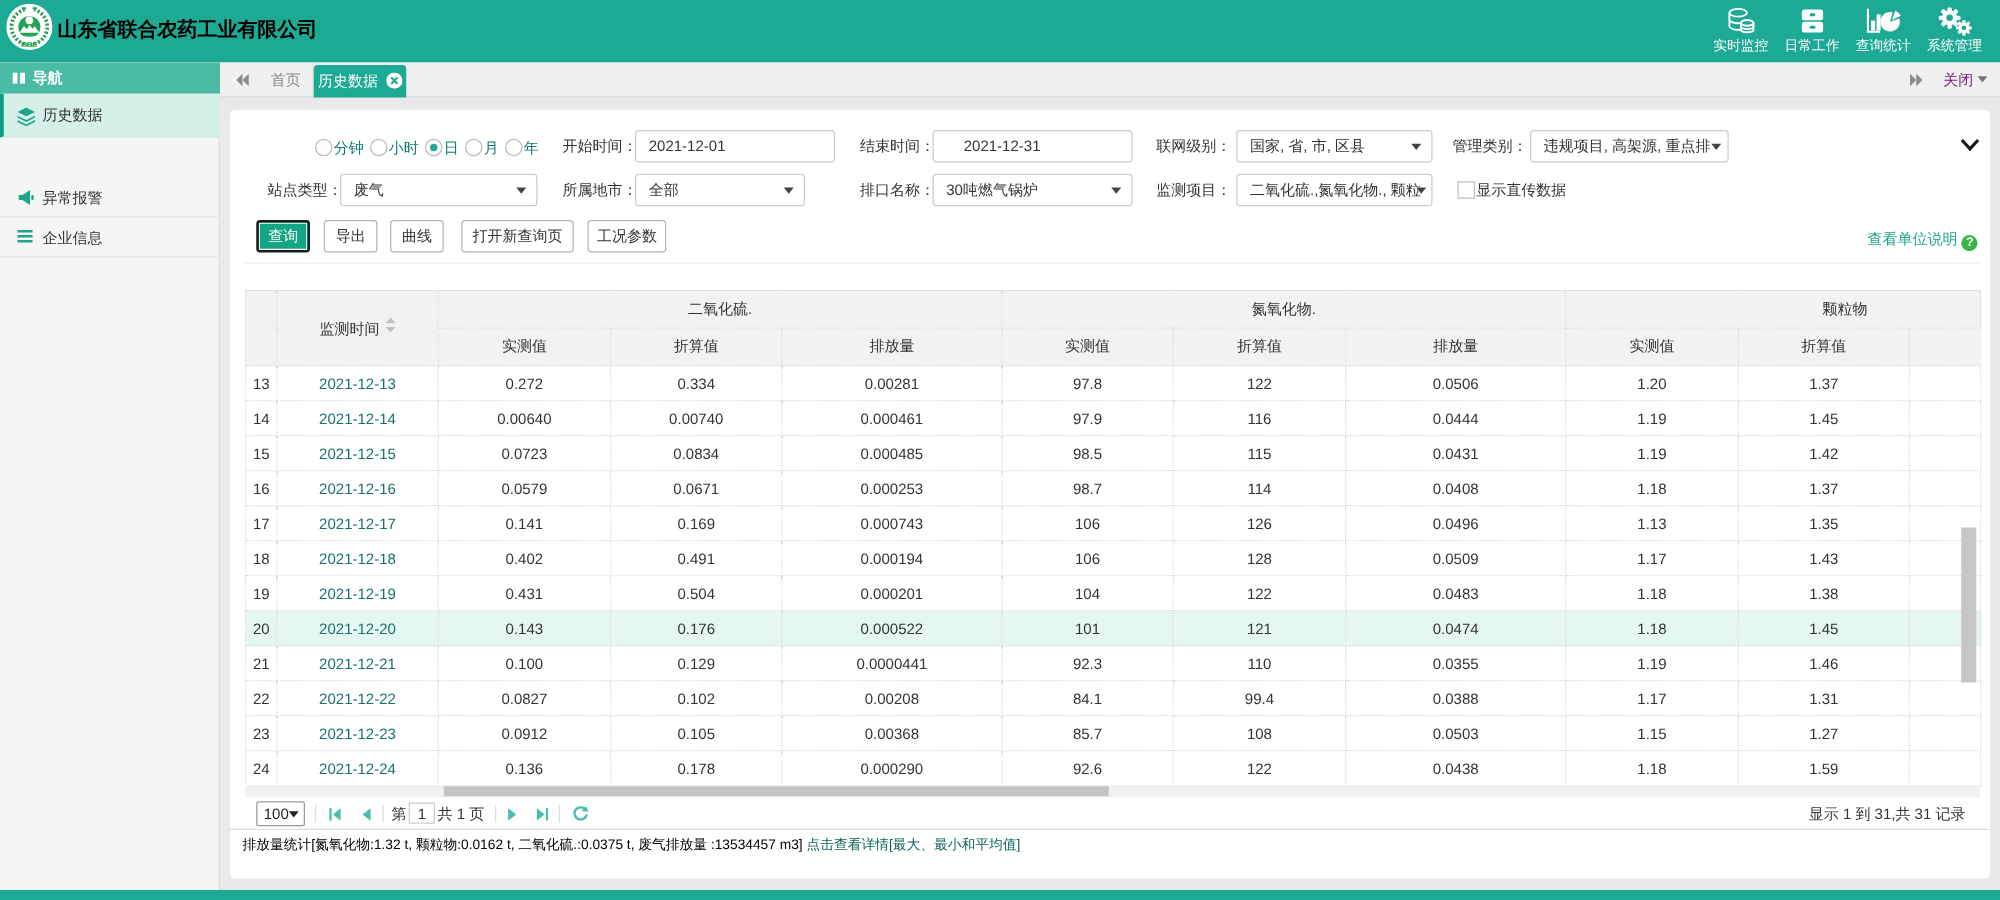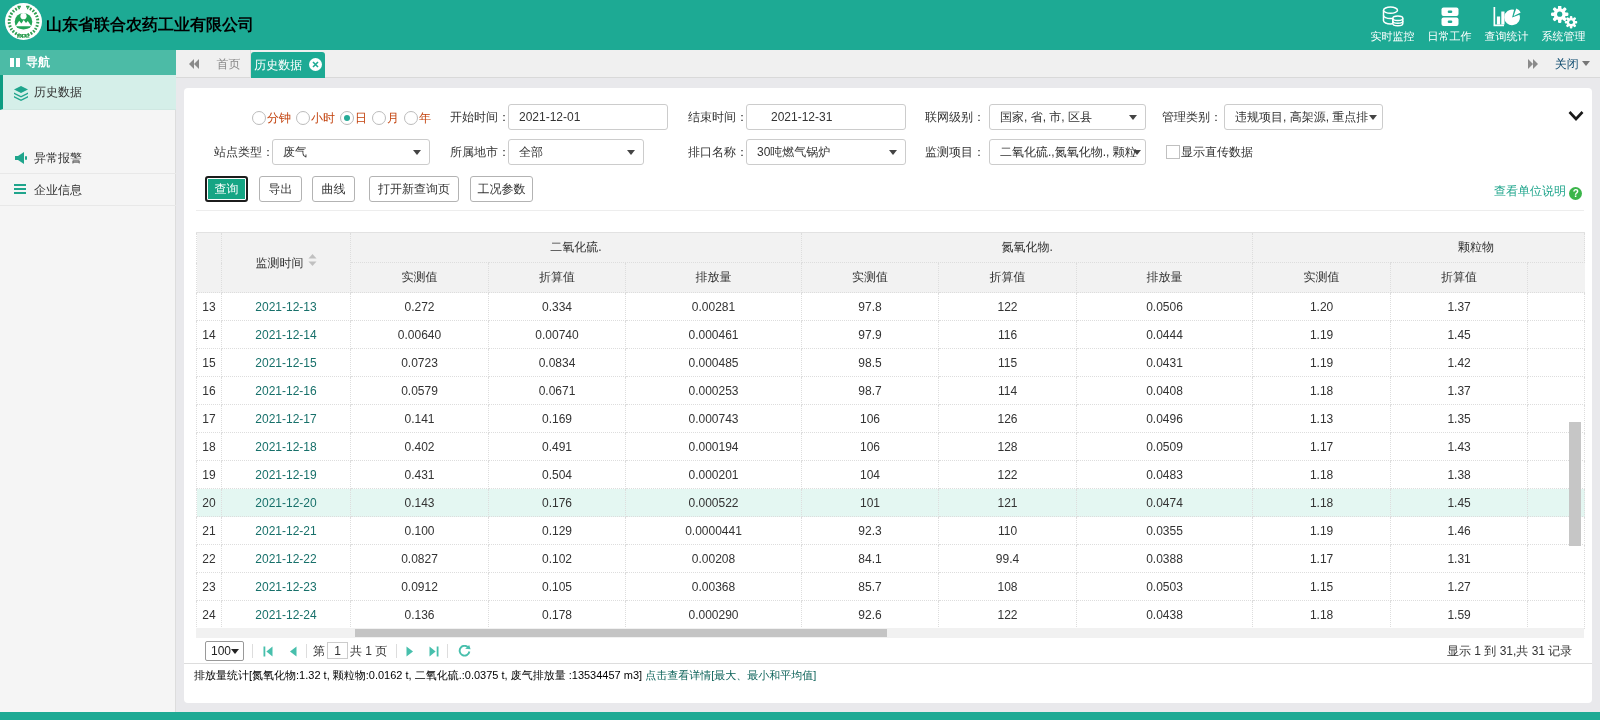--- a/index.html
+++ b/index.html
@@ -14,41 +14,41 @@
 .topnav { position:absolute; right:8px; top:0; height:50px; display:flex; }
 .topnav .ni { width:57px; height:50px; color:#fff; text-align:center; position:relative; }
 .topnav .ni svg { position:absolute; top:6px; left:50%; transform:translateX(-50%); }
 .topnav .ni span { position:absolute; top:29px; left:0; width:100%; font-size:11px; }
 
 
 .tabbar { position:absolute; left:176px; top:50px; width:1424px; height:28px; background:#f0f0f0; border-bottom:1px solid #d9d9d9; }
 .tb-arrow { position:absolute; top:7px; color:#8a8a8a; }
 .tab-home { position:absolute; left:31px; top:0; width:44px; height:28px; line-height:28px; text-align:center; color:#8a8a8a; font-size:12px; border-right:1px solid #ddd; }
 .tab-act { position:absolute; left:75px; top:2px; width:74px; height:26px; background:#1daa94; border-radius:3px 3px 0 0; color:#fff; font-size:12px; line-height:26px; text-align:center; }
-.tb-right { position:absolute; right:10px; top:0; height:20px; line-height:28px; color:#0c4a6e; font-size:12px; }
+.tb-right { position:absolute; right:10px; top:0; height:20px; line-height:28px; color:#701a75; font-size:12px; }
 
 
 .sidebar { position:absolute; left:0; top:50px; width:176px; height:662px; background:#f5f5f5; border-right:1px solid #ddd; }
 .navhead { position:absolute; left:0; top:0; width:176px; height:25px; background:#4cbba6; color:#fff; font-size:12px; font-weight:bold; line-height:25px; padding-left:10px; }
 .mitem { position:absolute; left:0; width:176px; height:32px; line-height:32px; font-size:12px; color:#333; border-bottom:1px solid #e8e8e8; padding-left:34px; }
 .mitem svg { position:absolute; left:13px; top:8px; }
 .msel { top:25px; height:35px; line-height:35px; background:#d5efe9; border-left:3px solid #0c9c82; padding-left:31px; border-bottom:1px solid #cfe8e2;}
 .msel svg { left:10px; top:10px; }
 
 
 .panel { position:absolute; left:184px; top:88px; width:1408px; height:615px; background:#fff; border-radius:4px; }
 
 
 .flabel { position:absolute; font-size:12px; color:#333; height:26px; line-height:26px; }
 .fbox { position:absolute; height:26px; border:1px solid #ccc; border-radius:3px; background:#fff; font-size:12px; color:#333; line-height:24px; padding-left:10px; }
 .fbox .arr { position:absolute; right:8px; top:10px; width:0; height:0; border-left:4px solid transparent; border-right:4px solid transparent; border-top:5px solid #444; }
 .radio { position:absolute; width:14px; height:14px; border:1px solid #bcbcbc; border-radius:50%; background:#fff; }
 .radio.on { border-color:#bbb; }
 .radio.on:after { content:""; position:absolute; left:3px; top:3px; width:6px; height:6px; border-radius:50%; background:#26ab97; }
-.rlabel { position:absolute; font-size:12px; color:#c2410c; height:14px; line-height:14px; }
+.rlabel { position:absolute; font-size:12px; color:#0f766e; height:14px; line-height:14px; }
 .btn { position:absolute; height:26px; background:#fff; border:1px solid #b3b3b3; border-radius:3px; font-size:12px; color:#333; text-align:center; line-height:24px; }
 .btn-q { background:#16a584; color:#fff; border:2px solid #1c1c1c; line-height:22px; box-shadow:0 0 0 1px #fff inset; }
 .chk { position:absolute; width:14px; height:14px; border:1px solid #c0c0c0; background:#fff; }
 
 
 table.grid { position:absolute; left:196px; top:232px; width:1388px; border-collapse:collapse; table-layout:fixed; font-size:12px; color:#333; border-top:1px solid #e2e2e2; }
 table.grid th { background:#f2f2f2; font-weight:normal; color:#333; border:1px dotted #ddd; height:30px; text-align:center; }
 table.grid td { border:1px dotted #ddd; height:28px; text-align:center; background:#fff; }
 table.grid tr.hl td { background:#e4f7f2; }
 table.grid td.date { color:#17706a; }

